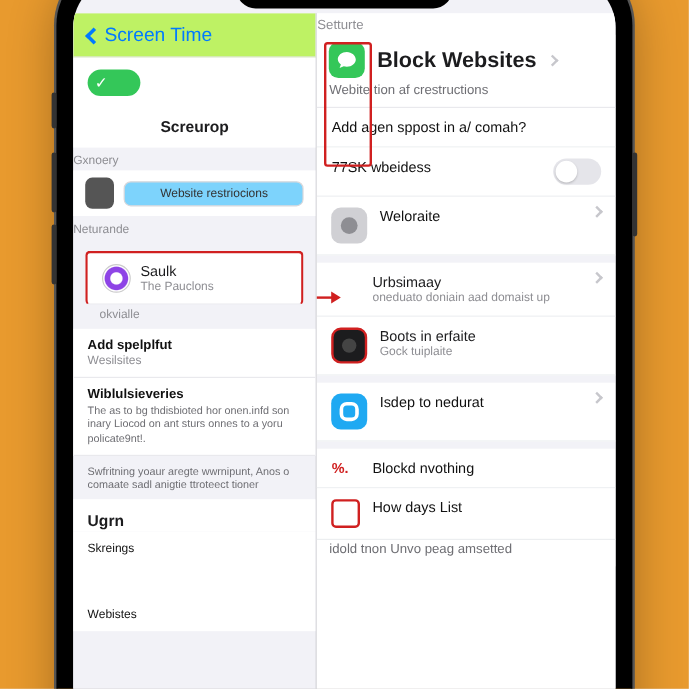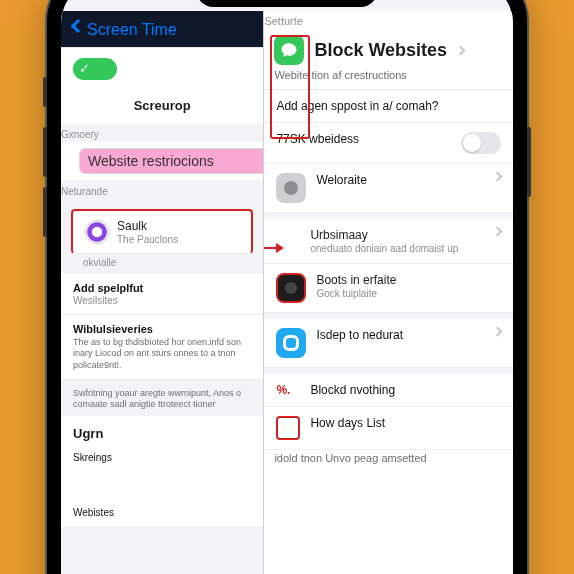--- a/index.html
+++ b/index.html
@@ -46,24 +46,24 @@
   }
   .notch::before { width: 40px; height: 6px; left: 60px; border-radius: 4px; }
   .notch::after { width: 8px; height: 8px; left: 110px; top: 9px; }
 
   .columns { display: flex; flex: 1; overflow: hidden; padding-top: 30px; }
   .col { overflow: hidden; font-size: 12px; color: #1c1c1e; }
   .col-left { width: 45%; border-right: 1px solid #d0d0d4; background: #f2f2f7; }
   .col-right { width: 55%; background: #fff; }
 
   .nav-header {
-    display: flex; gap: 4px;
+    display: flex; align-items: center; gap: 4px;
     padding: 10px 12px 8px;
     border-bottom: 1px solid #e5e5ea;
-    background: #0f172a;
+    background: #bef264;
   }
   .back-chev {
     width: 10px; height: 10px;
     border-left: 3px solid #007aff; border-bottom: 3px solid #007aff;
     transform: rotate(45deg);
   }
   .nav-title { color: #007aff; font-size: 16px; font-weight: 500; }
 
   .pill-row { padding: 10px 12px; background: #fff; }
   .green-pill {
@@ -82,22 +82,22 @@
   .group-label { font-size: 10px; color: #8e8e93; padding: 6px 0 2px; }
   .avatar-row {
     display: flex; align-items: center; gap: 8px;
     background: #fff; padding: 6px 10px;
   }
   .avatar {
     width: 26px; height: 26px; border-radius: 6px;
     background: #555; background-size: cover;
   }
   .search-like {
-    flex: 1; background: #f9a8d4; border: 1px solid #d7d7db;
-    border-radius: 6px; padding: 4px 8px; font-size: 14px; color: #333;
+    flex: 1; background: #7dd3fc; border: 1px solid #d7d7db;
+    border-radius: 6px; padding: 4px 8px; font-size: 10px; color: #333; text-align: center;
   }
 
   .hl { border: 2px solid #d02020; border-radius: 4px; }
   .hl-pad { padding: 3px; }
 
   .card-row {
     display: flex; align-items: center; gap: 8px;
     background: #fff; padding: 8px 12px;
     border-bottom: 1px solid #e9e9ed;
   }
@@ -214,21 +214,21 @@
         </div>
         <div class="row-sub" style="padding:2px 22px 6px;">okvialle</div>
 
         <div class="plain-block">
           <div class="sec-title">Add spelplfut</div>
           <div class="row-sub">Wesilsites</div>
         </div>
 
         <div class="plain-block">
           <div class="sec-title">Wiblulsieveries</div>
-          <div class="sec-body">The as to bg thdisbioted hor onen.infd son inary Liocod on ant sturs onnes to a tnon policate9nt!.</div>
+          <div class="sec-body">The as to bg thdisbioted hor onen.infd son inary Liocod on ant sturs onnes to a yoru policate9nt!.</div>
         </div>
 
         <div class="sec-body" style="padding:6px 12px;">Swfritning yoaur aregte wwrnipunt, Anos o comaate sadl anigtie ttroteect tioner</div>
 
         <div class="big-title">Ugrn</div>
 
         <div class="plain-block" style="border-bottom:none;">
           <div class="row-sub" style="color:#111;">Skreings</div>
           <div class="row-sub" style="color:#111;margin-top:44px;">Webistes</div>
         </div>

